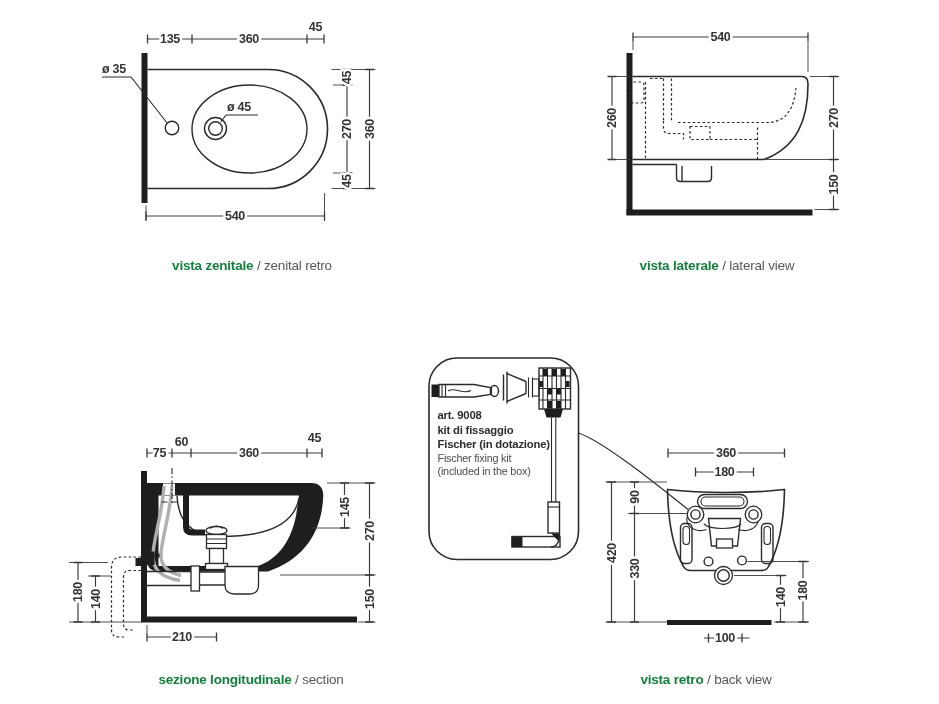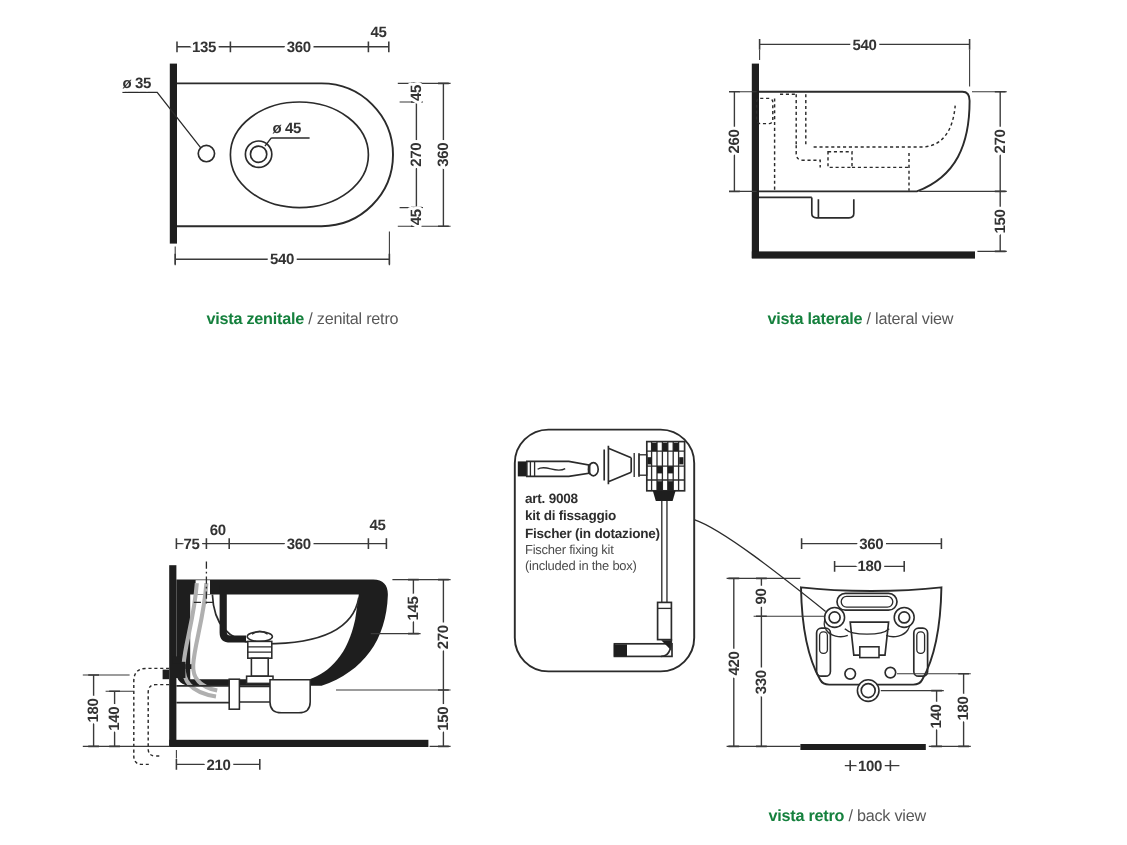--- a/index.html
+++ b/index.html
@@ -245,16 +245,17 @@
       <text class="kr" x="437.5" y="461.5">Fischer fixing kit</text>
       <text class="kr" x="437.5" y="475">(included in the box)</text>
     </g>
   </g>
 </svg>
 
 <div class="caption" style="left:252px;top:258px;"><b>vista zenitale</b><span> / </span><span>zenital retro</span></div>
 
 <div class="caption" style="left:696px;top:258px;margin-left:21px;"><b>vista laterale</b><span> / </span><span>lateral view</span></div>
 
+<div class="caption" style="left:251px;top:672px;"><b>sezione longitudinale</b><span> / </span><span>section</span></div>
 
 <div class="caption" style="left:706px;top:672px;"><b>vista retro</b><span> / </span><span>back view</span></div>
 
 </div>
 
 </body></html>

